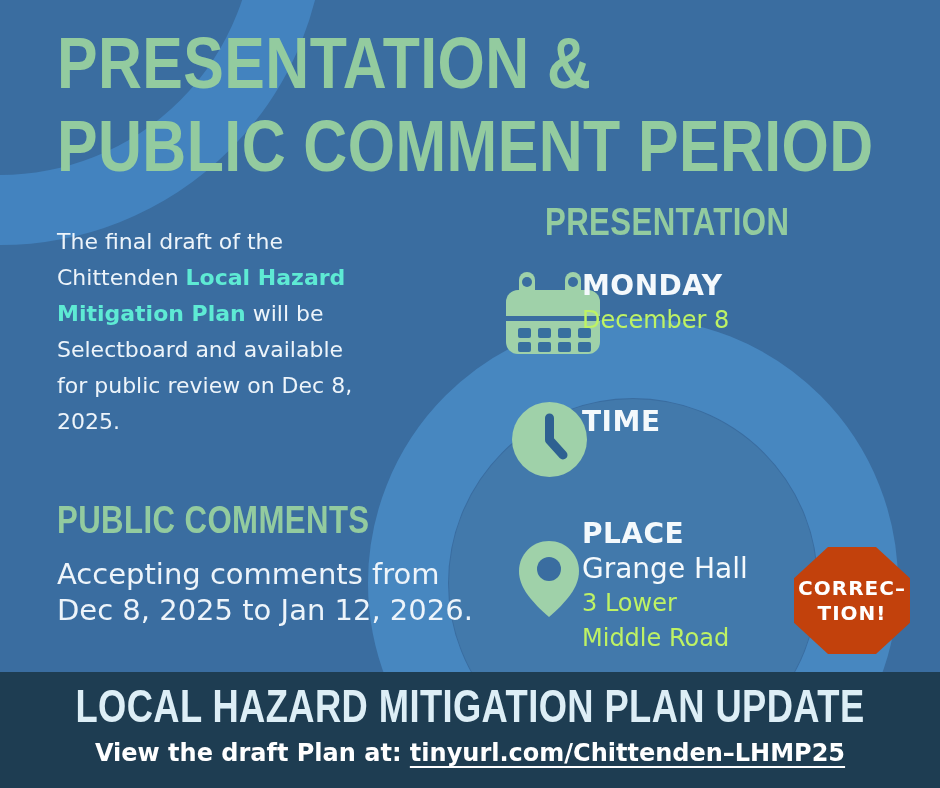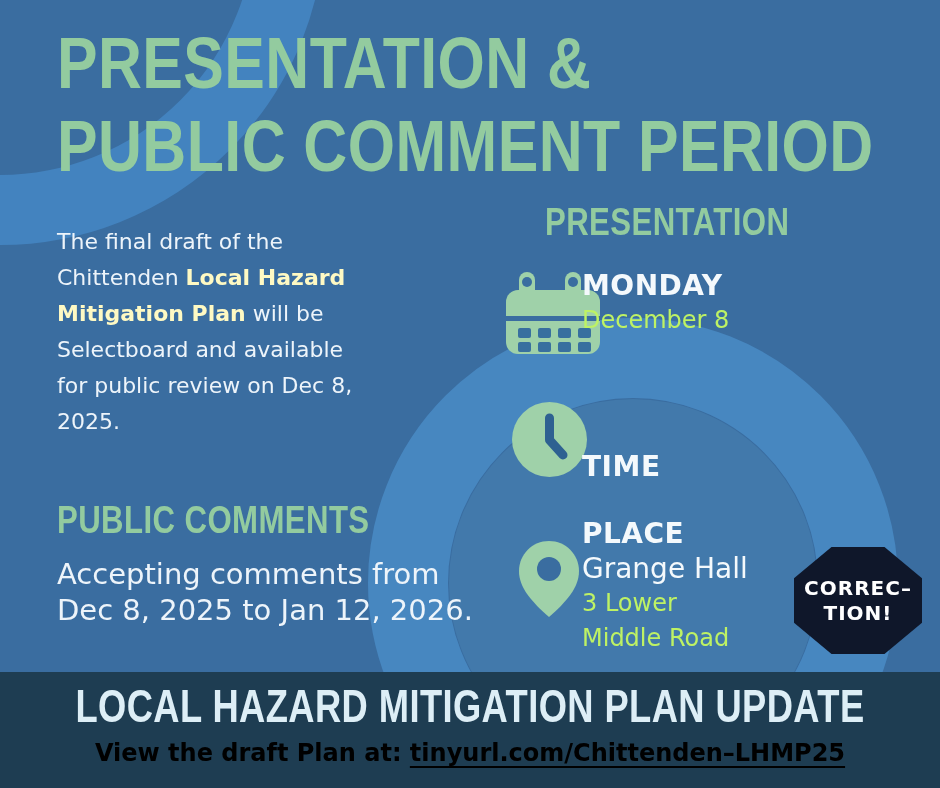--- a/index.html
+++ b/index.html
@@ -19,21 +19,21 @@
     color:#93cb9f; white-space:nowrap;
     transform:scaleX(0.845); transform-origin:0 0;
     letter-spacing:0.5px;
   }
 
   
   .intro {
     position:absolute; left:57px; top:224px; z-index:2;
     font-size:22px; line-height:36px; color:#edf4fa; white-space:nowrap;
   }
-  .intro .b, .comments .b { font-weight:bold; color:#fef9c3; }
+  .intro .b, .comments .b { font-weight:bold; color:#5eead4; }
   .section-heading {
     position:absolute; z-index:2; white-space:nowrap;
     font-family:"Liberation Sans", sans-serif;
     font-weight:bold; font-size:38px; line-height:40px;
     color:#93cb9f; transform:scaleX(0.82); transform-origin:0 0;
     letter-spacing:0.5px;
   }
   .heading-comments { left:57px; top:500px; }
   .heading-presentation { left:545px; top:202px; }
   .comments {
@@ -41,48 +41,48 @@
     font-size:29px; line-height:36px; color:#edf4fa; white-space:nowrap;
   }
 
   
   .detail-icon { position:absolute; z-index:2; }
   .detail-text { position:absolute; left:582px; z-index:2; line-height:35px; white-space:nowrap; }
   .detail-label { font-weight:bold; font-size:28px; color:#f4f9fc; letter-spacing:0.5px; }
   .detail-value { font-size:24px; color:#bef264; }
   .detail-value-bold { font-weight:normal; font-size:28px; color:#f4f9fc; }
   .row-when  { top:268px; }
-  .row-time  { top:404px;margin-top:45px; }
+  .row-time  { top:404px; }
   .row-place { top:516px; }
 
   
   .badge {
-    position:absolute; left:794px; top:547px; width:128px; height:107px; z-index:3;
-    background:#0f172a;
+    position:absolute; left:794px; top:547px; width:116px; height:107px; z-index:3;
+    background:#c2410c;
     clip-path:polygon(29.3% 0%,70.7% 0%,100% 29.3%,100% 70.7%,70.7% 100%,29.3% 100%,0% 70.7%,0% 29.3%);
     display:flex; flex-direction:column; align-items:center; justify-content:center;
     color:#ffffff; font-weight:bold; font-size:20px; line-height:25px;
     letter-spacing:1px; text-align:center;
   }
 
   
   .footer {
     position:absolute; left:0; top:672px; width:940px; height:116px;
     background:#1e3d52; z-index:4;
   }
   .footer-title {
     position:absolute; top:680px; left:50%; z-index:5; white-space:nowrap;
     font-family:"Liberation Sans", sans-serif;
     font-weight:bold; font-size:46px; line-height:52px; color:#ddeef6;
     transform:translateX(-50%) scaleX(0.79); letter-spacing:0.5px;
   }
   .footer-cta {
     position:absolute; top:739px; left:0; width:940px; z-index:5;
     text-align:center; font-weight:bold; font-size:24px; line-height:28px;
-    color:#000000; white-space:nowrap;
+    color:#ffffff; white-space:nowrap;
   }
   .footer-cta .link {
     text-decoration:underline; text-underline-offset:5px; text-decoration-thickness:2px;
     cursor:pointer;
   }
 </style>
 </head>
 <body>
 
 <div class="flyer">

